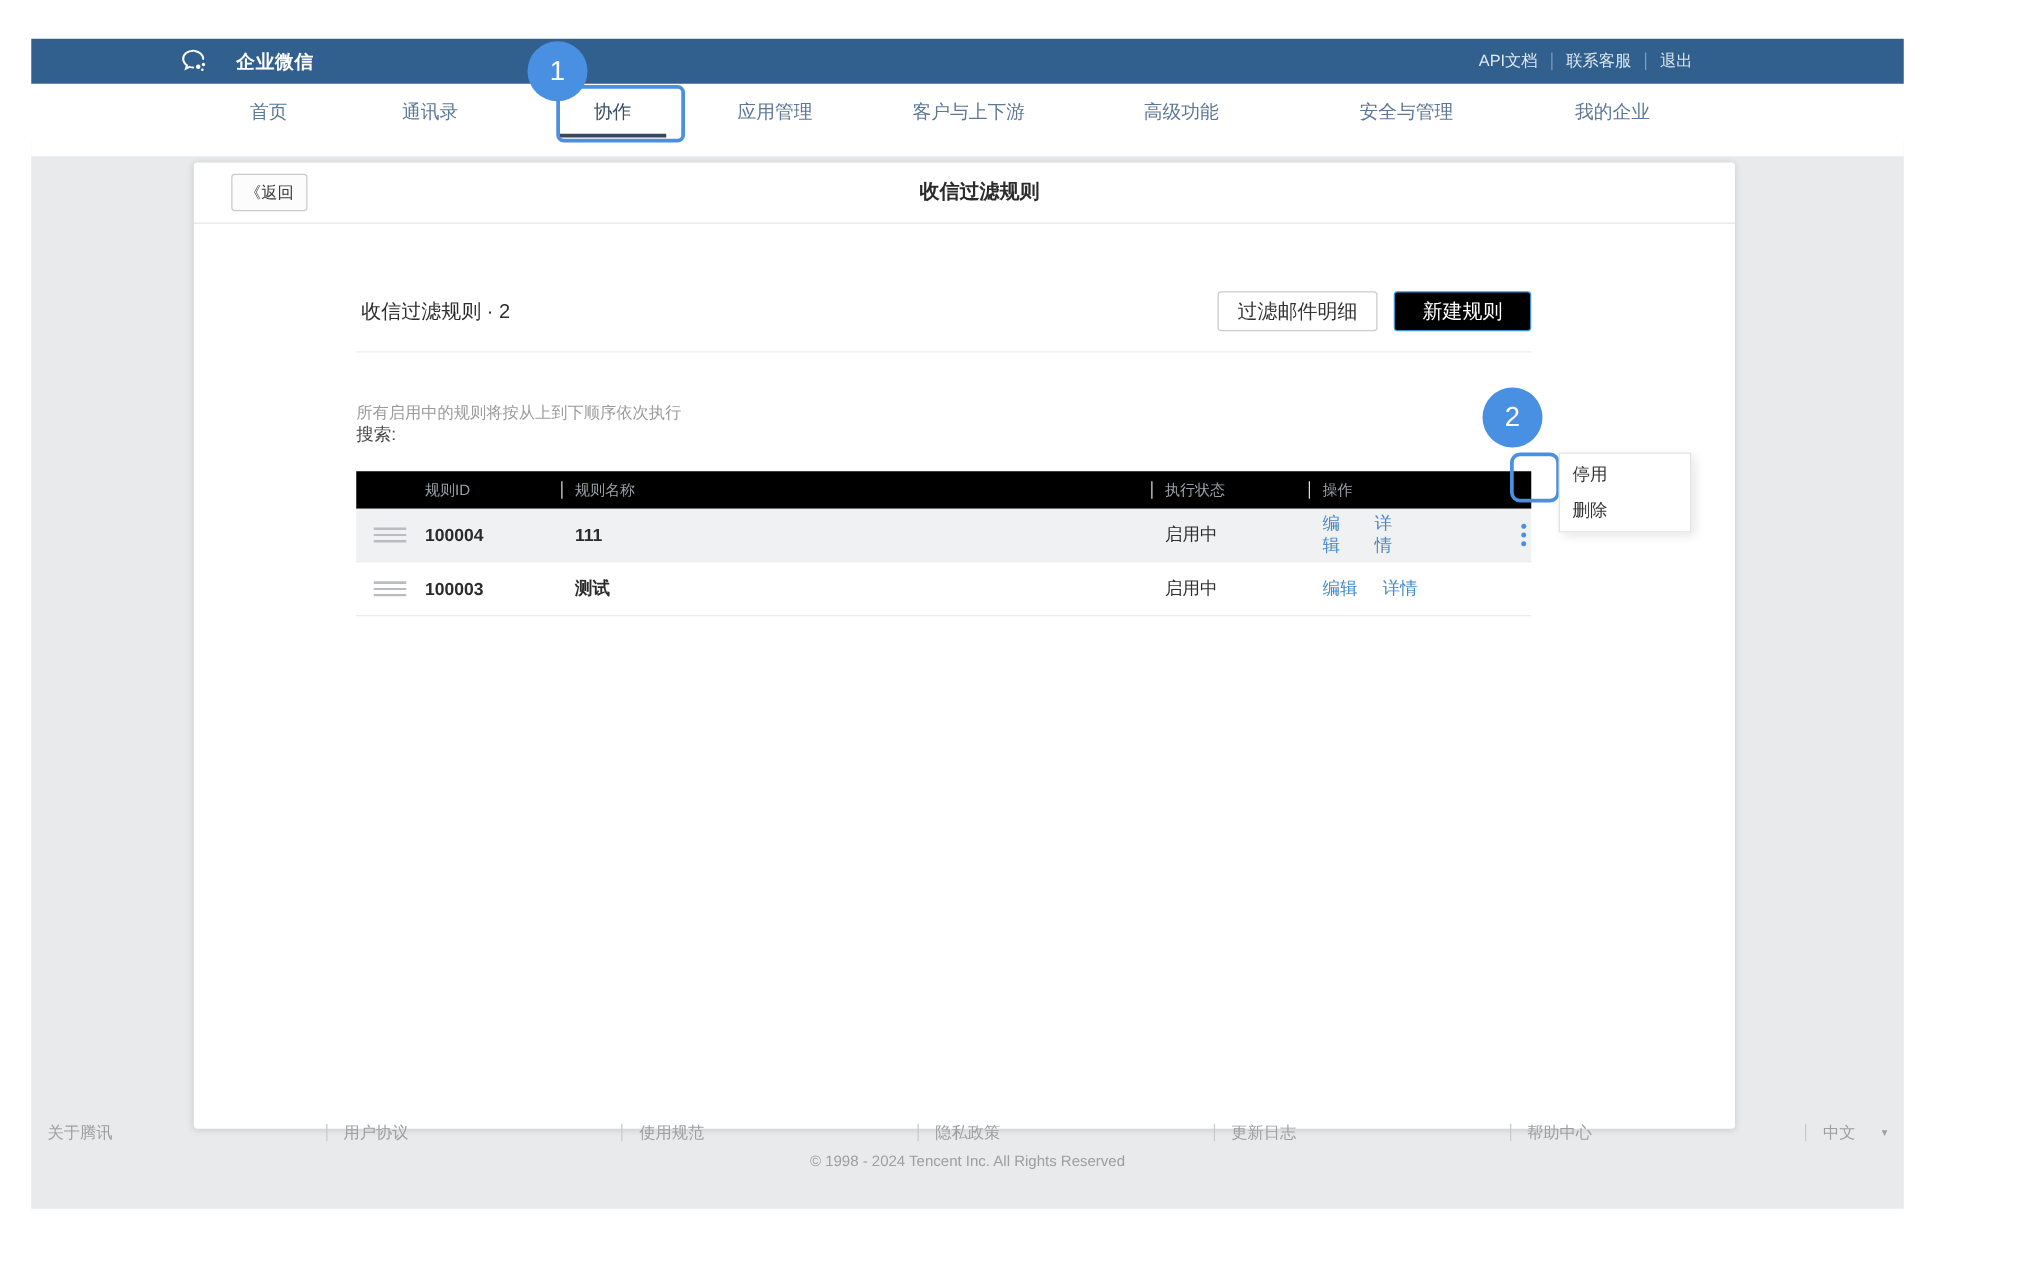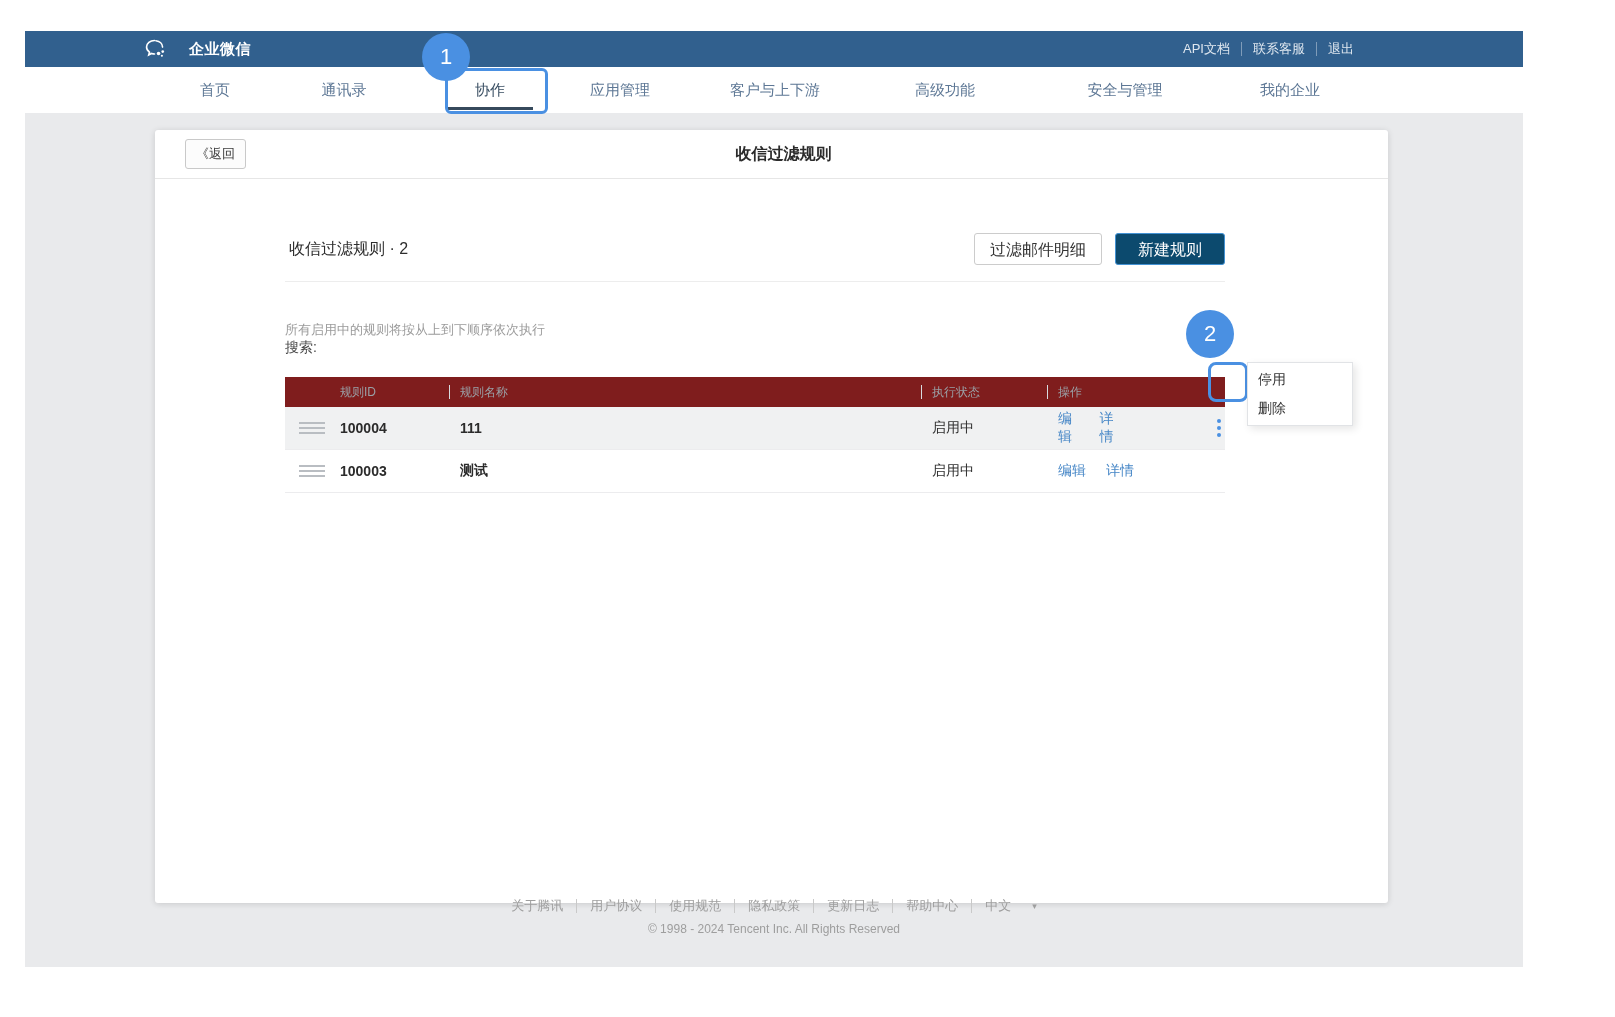--- a/index.html
+++ b/index.html
@@ -9,21 +9,21 @@
     -webkit-font-smoothing:antialiased;
   }
   
   .topbar{position:absolute;left:25px;top:31px;width:1498px;height:36px;background:#31608e;display:flex;align-items:center;z-index:5;}
   .logo{display:flex;align-items:center;gap:23px;margin-left:120px;color:#fff;font-size:15px;font-weight:600;letter-spacing:.5px;}
   .logo svg{display:block;}
   .topbar-links{margin-left:auto;margin-right:158px;display:flex;align-items:center;font-size:13px;color:#dfe7ef;}
   .tlink{padding:0 11px;cursor:pointer;line-height:14px;}
   .tlink + .tlink{border-left:1px solid rgba(255,255,255,.38);}
   
-  .navrow{position:absolute;left:25px;top:67px;width:1498px;height:46px;background:#fff;z-index:4;}
+  .navrow{position:absolute;left:25px;top:67px;width:1498px;height:58px;background:#fff;z-index:4;}
   .tab{position:absolute;top:0;height:45px;line-height:45px;font-size:15px;color:#5d7795;transform:translateX(-50%);cursor:pointer;white-space:nowrap;}
   .tab.active{color:#3a4f63;}
   .tab.active::after{content:"";position:absolute;left:50%;transform:translateX(-50%);bottom:2px;width:86px;height:3px;background:#36495c;}
   .navrow .tab:nth-child(1){left:190px}
   .navrow .tab:nth-child(2){left:319px}
   .navrow .tab:nth-child(3){left:465px}
   .navrow .tab:nth-child(4){left:595px}
   .navrow .tab:nth-child(5){left:750px}
   .navrow .tab:nth-child(6){left:920px}
   .navrow .tab:nth-child(7){left:1100px}
@@ -34,32 +34,32 @@
   .panel{position:absolute;left:155px;top:130px;width:1233px;height:773px;background:#fff;border-radius:3px;box-shadow:0 1px 6px rgba(0,0,0,.14);z-index:2;}
   .panel-header{position:relative;height:48px;border-bottom:1px solid #e6e6e6;}
   .back-btn{position:absolute;left:30px;top:9px;height:30px;line-height:28px;padding:0 10px;background:#fcfcfc;border:1px solid #c9c9c9;border-radius:3px;font-size:13px;color:#3a3a3a;cursor:pointer;box-sizing:border-box;}
   .panel-title{text-align:center;line-height:48px;font-size:16px;font-weight:bold;color:#2b2b2b;padding-left:24px;}
   .panel-body{padding:0 163px 0 130px;}
   .section-head{display:flex;align-items:center;justify-content:space-between;margin-top:54px;}
   .section-title{margin:4px;font-size:16px;font-weight:500;color:#2d2d2d;text-align:center;}
   .head-btns{display:flex;align-items:center;gap:13px;}
   .btn{height:32px;line-height:32px;border-radius:3px;font-size:16px;padding:0 15px;cursor:pointer;box-sizing:border-box;}
   .btn-secondary{background:#ffffff;border:1px solid #cccccc;color:#333;}
-  .btn-primary{background:#0c4a6e;border:1px solid #4392d4;color:#fff;padding:0 22px;}
+  .btn-primary{background:#000000;border:1px solid #4392d4;color:#fff;padding:0 22px;}
   .divider{margin-top:16px;border-top:1px solid #ededed;}
   .toolbar-row{display:flex;justify-content:space-between;margin-top:39px;height:30px;flex-direction:column;}
   .hint{font-size:13px;color:#9b9b9b;}
   .search-box{display:flex;align-items:center;gap:8px;}
   .search-label{font-size:14px;color:#4a4a4a;}
   .search-input{width:262px;height:28px;border:1px solid #d2d2d2;border-radius:2px;padding:0 8px;font-size:13px;color:#333;outline:none;font-family:inherit;}
   .search-input::placeholder{color:#b3b3b3;}
   
   .rule-table{margin-top:26px;}
   .thead,.trow{display:grid;grid-template-columns:55px 120px 472px 126px 1fr;align-items:center;}
-  .thead{height:30px;background:#7f1d1d;font-size:12px;color:#9aa0a6;}
+  .thead{height:30px;background:#000000;font-size:12px;color:#9aa0a6;}
   .th{position:relative;}
   .th.sep::before{content:"";position:absolute;left:-11px;top:50%;transform:translateY(-50%);width:1px;height:14px;background:#d8dbdf;}
   .trow{height:42px;font-size:14px;color:#2e2e2e;background:#fff;border-bottom:1px solid #ececee;}
   .trow.highlight{background:#f0f1f2;}
   .cell-handle{padding-left:14px;}
   .drag{display:block;width:26px;height:12px;cursor:grab;
     background-image:linear-gradient(to bottom,#b9bdc2 0,#b9bdc2 2px,transparent 2px,transparent 5px,#b9bdc2 5px,#b9bdc2 7px,transparent 7px,transparent 10px,#b9bdc2 10px,#b9bdc2 12px);}
   .cell-id,.cell-name{font-weight:600;color:#2b2b2b;}
   .cell-actions{display:flex;align-items:center;overflow:visible;}
   .action-link{color:#4787c7;cursor:pointer;}
@@ -71,21 +71,21 @@
   #badge1{left:422px;top:33px;}
   #badge2{left:1186px;top:310px;}
   .anno-box{position:absolute;border:3px solid #4a90e2;box-sizing:border-box;z-index:15;pointer-events:none;}
   #anno1{left:445px;top:68px;width:103px;height:46px;border-radius:6px;}
   #anno2{left:1208px;top:362px;width:40px;height:40px;border-radius:8px;}
   
   .context-menu{position:absolute;left:1247px;top:362px;width:106px;background:#fff;border:1px solid #e1e3e6;box-shadow:3px 3px 8px rgba(0,0,0,.10);z-index:30;padding:2px 0;box-sizing:border-box;}
   .menu-item{height:29px;line-height:29px;padding-left:10px;font-size:14px;color:#333;cursor:pointer;}
   
   .footer{position:absolute;left:25px;top:899px;width:1498px;text-align:center;color:#9e9e9e;z-index:3;}
-  .footer-links{display:flex;justify-content:center;align-items:center;font-size:13px;}
+  .footer-links{display:flex;justify-content:space-between;align-items:center;font-size:13px;}
   .flink{padding:0 13px;cursor:pointer;line-height:14px;}
   .flink + .flink, .lang{border-left:1px solid #c9c9c9;}
   .lang{padding:0 13px;display:inline-flex;align-items:center;gap:21px;cursor:pointer;line-height:14px;}
   .caret{font-size:9px;color:#9e9e9e;}
   .copyright{margin-top:9px;font-size:12px;}
 </style>
 </head>
 <body>
 
 <div class="topbar">

